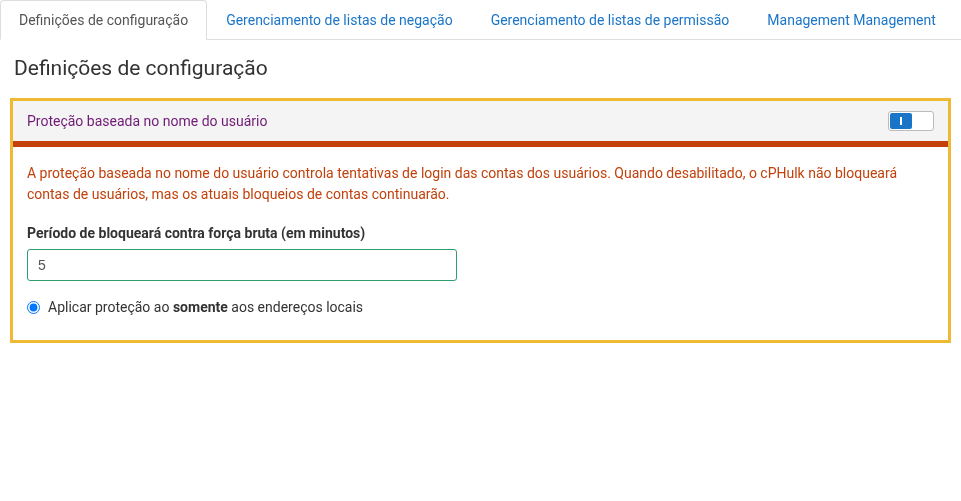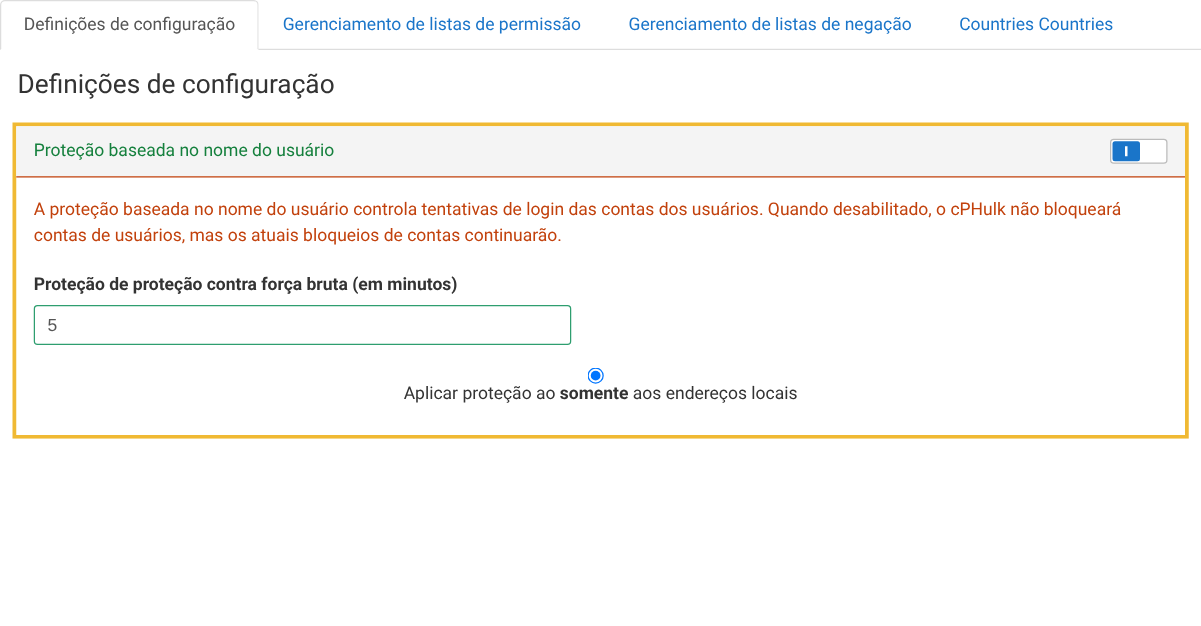--- a/index.html
+++ b/index.html
@@ -41,22 +41,22 @@
     border: 3px solid #f0b933;
     margin: 0 10px;
     background: #fff;
   }
   .panel-header {
     display: flex;
     align-items: center;
     justify-content: space-between;
     padding: 10px 14px;
     background: #f4f4f4;
-    border-bottom: 1px solid #c2410c;
-    color: #15803d;
+    border-bottom: 6px solid #c2410c;
+    color: #701a75;
     font-size: 14px;
   }
   .toggle {
     width: 46px;
     height: 20px;
     border: 1px solid #bbb;
     border-radius: 3px;
     background: #fff;
     position: relative;
     cursor: pointer;
@@ -103,54 +103,53 @@
     color: #555;
     margin-bottom: 18px;
     background: #fff;
   }
   .radio-row, .check-row {
     display: flex;
     align-items: center;
     margin-bottom: 7px;
     font-size: 14px;
     color: #333;
-    flex-direction: column;
   }
   .radio-row input[type=radio],
   .check-row input[type=checkbox] {
     margin-right: 8px;
   }
   .radio-row label, .check-row label { cursor: pointer; }
   .radio-row strong { font-weight: 700; }
 </style>
 </head>
 <body>
 
 <div class="tabs">
   <div class="tab active">Definições de configuração</div>
+  <div class="tab">Gerenciamento de listas de negação</div>
   <div class="tab">Gerenciamento de listas de permissão</div>
-  <div class="tab">Gerenciamento de listas de negação</div>
-  <div class="tab">Countries Countries</div>
+  <div class="tab">Management Management</div>
 </div>
 
 <h2 class="page-title">Definições de configuração</h2>
 
 <div class="panel">
   <div class="panel-header">
     <span>Proteção baseada no nome do usuário</span>
     <span class="toggle">
       <span class="knob">
           <span class="knob-bar"></span>
         </span>
     </span>
   </div>
   <div class="panel-body">
     <p class="description">A proteção baseada no nome do usuário controla tentativas de login das contas dos usuários. Quando desabilitado, o cPHulk não bloqueará contas de usuários, mas os atuais bloqueios de contas continuarão.</p>
 
-    <div class="field-label">Proteção de proteção contra força bruta (em minutos)</div>
+    <div class="field-label">Período de bloqueará contra força bruta (em minutos)</div>
     <input class="text-input" type="text" value="5" style="">
 
 
     <div class="radio-row">
       <input type="radio" name="apply" checked="" style="">
       <label>
         <span>Aplicar proteção ao </span><strong>somente</strong><span> aos endereços locais</span>
       </label>
     </div>
 

